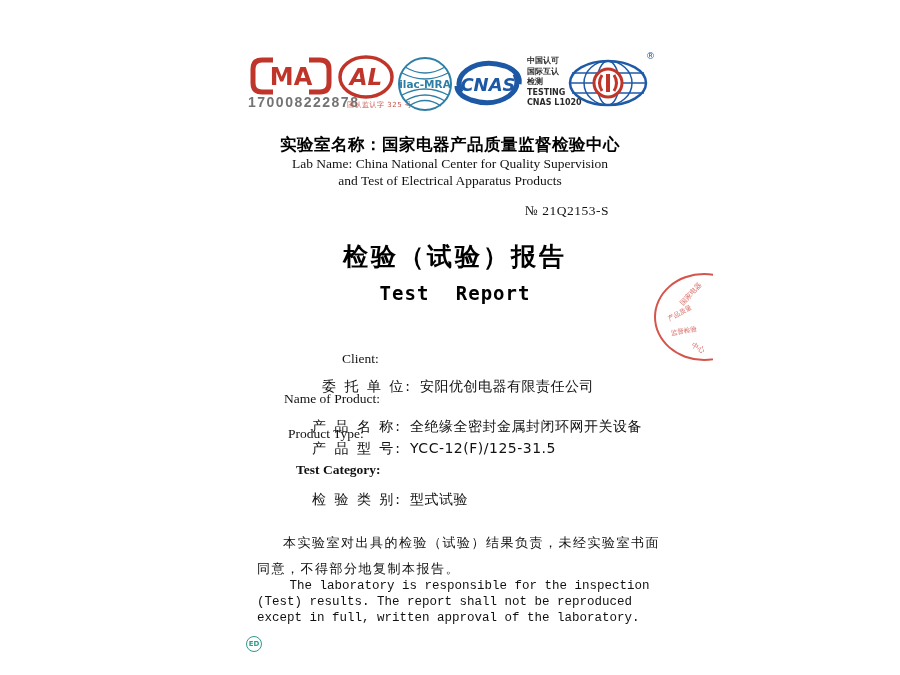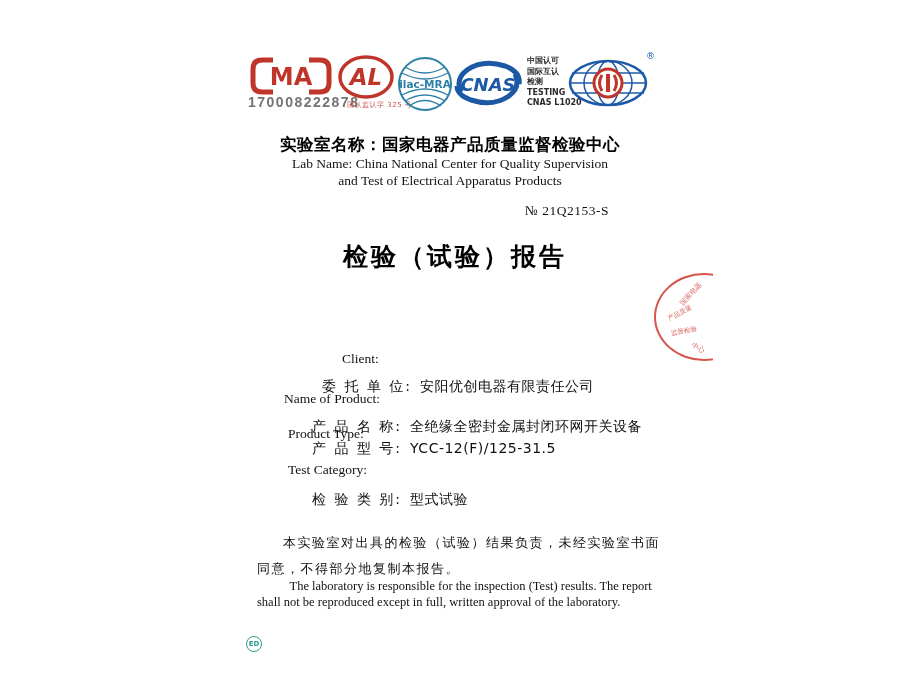--- a/index.html
+++ b/index.html
@@ -99,32 +99,32 @@
   .field-cn .val { margin-left:8px; }
   .field-en { font-size:13.5px; color:#111; }
 
   .f1cn { left:322px; top:330px; }
   .f1en { left:342px; top:351px; }
   .f2cn { left:312px; top:370px; }
   .f2en { left:284px; top:391px; }
   .f3cn { left:312px; top:392px; }
   .f3en { left:288px; top:426px; }
   .f4cn { left:312px; top:443px; }
-  .f4en { left:288px; top:462px; }
+  .f4en { left:296px; top:462px;font-weight:bold; }
 
   
   .disc-cn {
     left:257px; top:530px; width:412px;
     font-family:"DejaVu Sans",sans-serif;
     font-size:13px; line-height:26px; letter-spacing:1.5px;
     text-indent:2em; color:#111;
   }
   .disc-en {
     left:257px; top:578px; width:400px;
-    font-family:Liberation Serif, serif;
+    font-family:Liberation Mono, monospace;
     font-size:12.5px; line-height:16px; text-indent:2.6em; color:#111;
   }
 
   
   .footer-mark {
     left:246px; top:636px; width:16px; height:16px;
     border:1.5px solid #2e9b8f; border-radius:50%;
     color:#2e9b8f; font-size:7px; font-weight:bold;
     font-family:"DejaVu Sans",sans-serif;
     display:flex; align-items:center; justify-content:center;
@@ -197,20 +197,21 @@
 <div class="abs lab-block">
   <div class="lab-cn">实验室名称：国家电器产品质量监督检验中心</div>
   <div class="lab-en">Lab Name:    China National Center for Quality Supervision</div>
   <div class="lab-en2">and Test of Electrical Apparatus Products</div>
 </div>
 
 <div class="abs report-no">№  21Q2153-S</div>
 
 <div class="abs title-block">
   <div class="title-cn">检验（试验）报告</div>
+  <div class="title-en">Test  Report</div>
 </div>
 
 <div class="abs stamp-wrap">
   <div class="stamp-circle"></div>
   <span class="stamp-text stamp-t1">国家电器</span>
   <span class="stamp-text stamp-t2">产品质量</span>
   <span class="stamp-text stamp-t3">监督检验</span>
   <span class="stamp-text stamp-t4">中心</span>
 </div>
 

